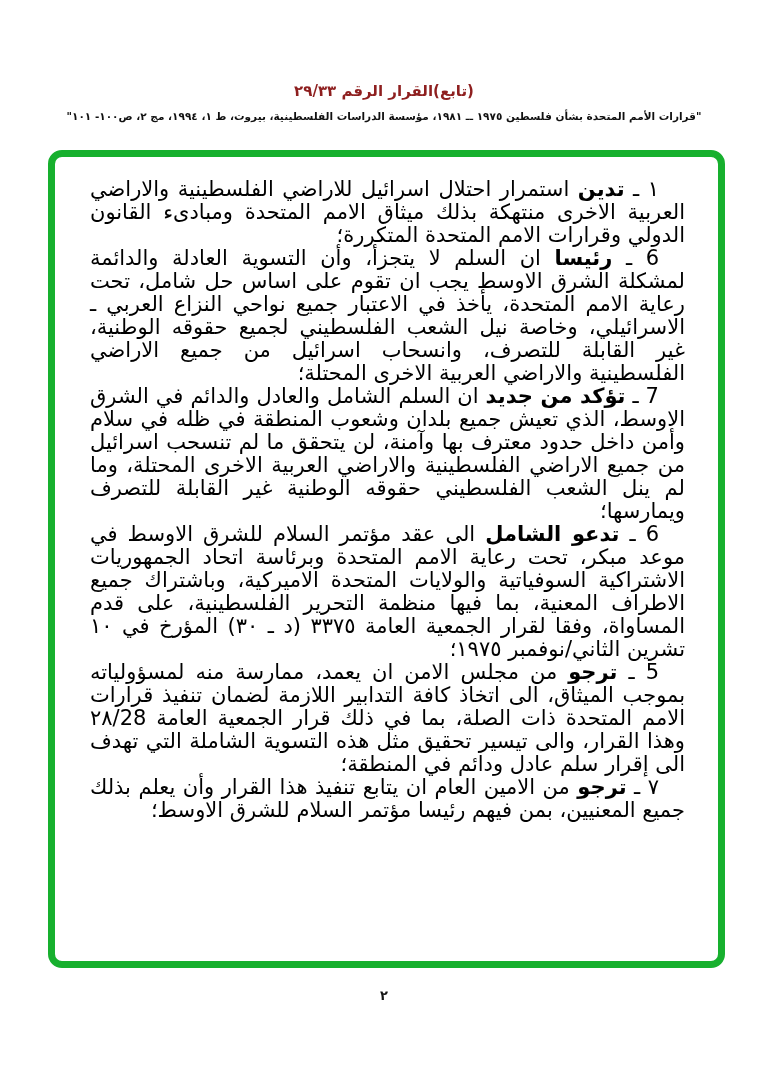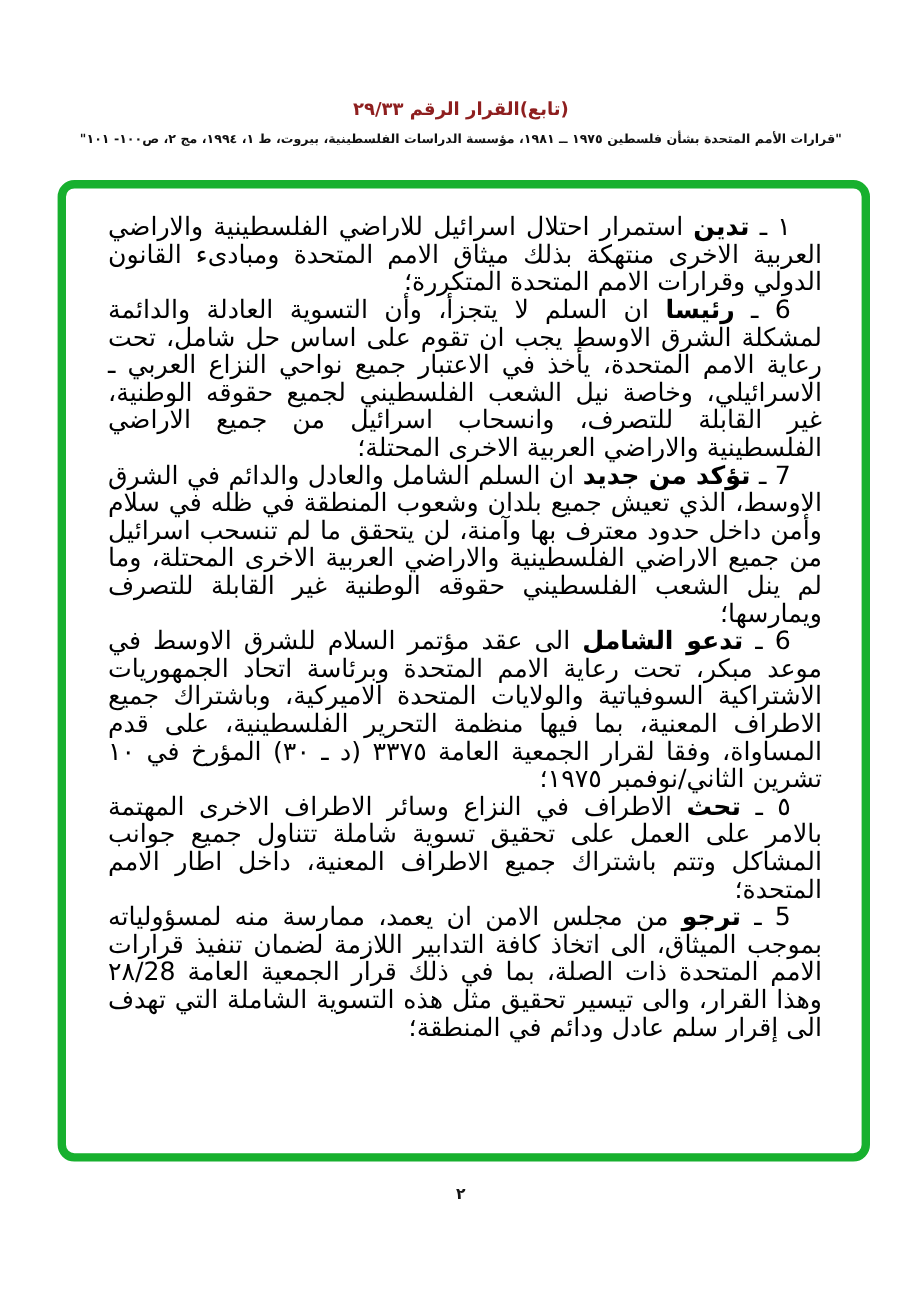--- a/index.html
+++ b/index.html
@@ -91,23 +91,23 @@
     <div class="text-area">
 
       <p><span>١ ـ</span> <b>تدين</b> <span>استمرار احتلال اسرائيل للاراضي الفلسطينية والاراضي العربية الاخرى منتهكة بذلك ميثاق الامم المتحدة ومبادىء القانون الدولي وقرارات الامم المتحدة المتكررة؛</span></p>
 
       <p><span>6 ـ</span> <b>رئيسا</b> <span>ان السلم لا يتجزأ، وأن التسوية العادلة والدائمة لمشكلة الشرق الاوسط يجب ان تقوم على اساس حل شامل، تحت رعاية الامم المتحدة، يأخذ في الاعتبار جميع نواحي النزاع العربي ـ الاسرائيلي، وخاصة نيل الشعب الفلسطيني لجميع حقوقه الوطنية، غير القابلة للتصرف، وانسحاب اسرائيل من جميع الاراضي الفلسطينية والاراضي العربية الاخرى المحتلة؛</span></p>
 
       <p><span>7 ـ</span> <b>تؤكد من جديد</b> <span>ان السلم الشامل والعادل والدائم في الشرق الاوسط، الذي تعيش جميع بلدان وشعوب المنطقة في ظله في سلام وأمن داخل حدود معترف بها وآمنة، لن يتحقق ما لم تنسحب اسرائيل من جميع الاراضي الفلسطينية والاراضي العربية الاخرى المحتلة، وما لم ينل الشعب الفلسطيني حقوقه الوطنية غير القابلة للتصرف ويمارسها؛</span></p>
 
       <p><span>6 ـ</span> <b>تدعو الشامل</b> <span>الى عقد مؤتمر السلام للشرق الاوسط في موعد مبكر، تحت رعاية الامم المتحدة وبرئاسة اتحاد الجمهوريات الاشتراكية السوفياتية والولايات المتحدة الاميركية، وباشتراك جميع الاطراف المعنية، بما فيها منظمة التحرير الفلسطينية، على قدم المساواة، وفقا لقرار الجمعية العامة ٣٣٧٥ (د ـ ٣٠) المؤرخ في ١٠ تشرين الثاني/نوفمبر ١٩٧٥؛</span></p>
 
-      <p><span>٥ ـ</span> <b>تحث</b> <span>الاطراف في النزاع وسائر الاطراف الاخرى المهتمة بالامر على العمل على تحقيق تسوية شاملة تتناول جميع جوانب المشاكل وتتم باشتراك جميع الاطراف المعنية، داخل اطار الامم المتحدة؛</span></p>
 
       <p><span>5 ـ</span> <b>ترجو</b> <span>من مجلس الامن ان يعمد، ممارسة منه لمسؤولياته بموجب الميثاق، الى اتخاذ كافة التدابير اللازمة لضمان تنفيذ قرارات الامم المتحدة ذات الصلة، بما في ذلك قرار الجمعية العامة ٢٨/28 وهذا القرار، والى تيسير تحقيق مثل هذه التسوية الشاملة التي تهدف الى إقرار سلم عادل ودائم في المنطقة؛</span></p>
 
+      <p><span>٧ ـ</span> <b>ترجو</b> <span>من الامين العام ان يتابع تنفيذ هذا القرار وأن يعلم بذلك جميع المعنيين، بمن فيهم رئيسا مؤتمر السلام للشرق الاوسط؛</span></p>
 
     </div>
   </div>
 
   <div class="page-number">٢</div>
 
 </div>
 
 </body></html>

